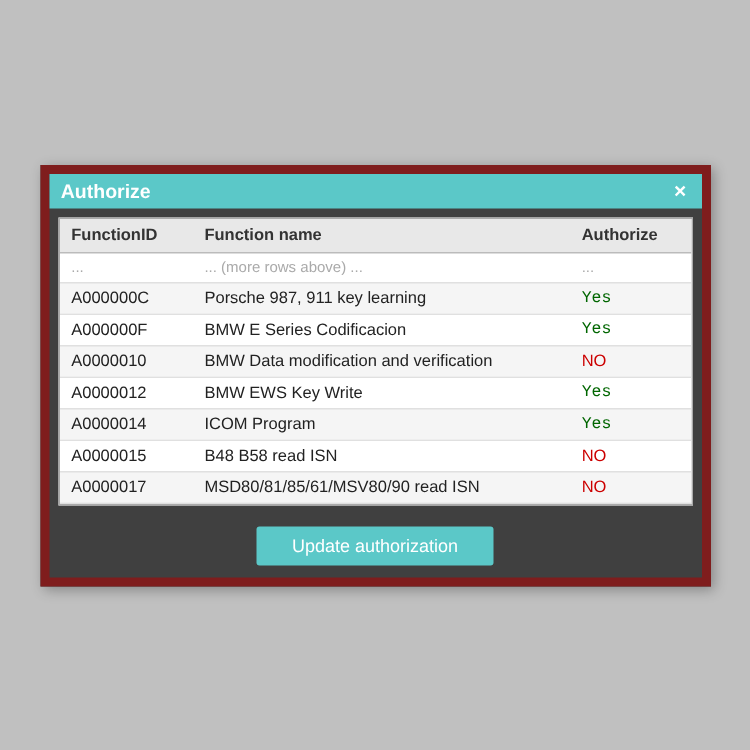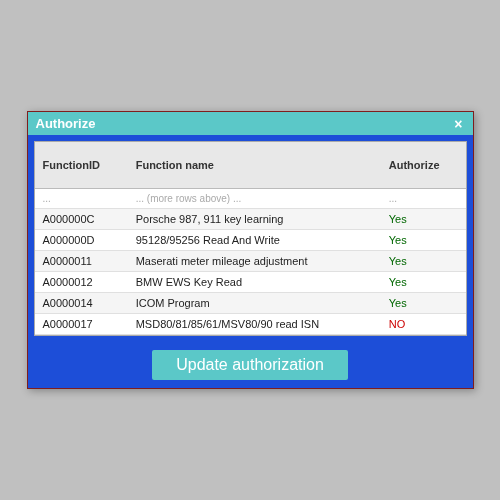--- a/index.html
+++ b/index.html
@@ -14,22 +14,22 @@
       background: #c0c0c0;
       display: flex;
       align-items: center;
       justify-content: center;
       font-family: Arial, sans-serif;
       font-size: 12px;
     }
 
     .window {
       width: 447px;
-      background: #1d4ed8;
-      border: 1px solid #7f1d1d;
+      background: #404040;
+      border: 6px solid #7f1d1d;
       box-shadow: 2px 2px 8px rgba(0,0,0,0.3);
     }
 
     .title-bar {
       background: #5bc8c8;
       color: white;
       padding: 4px 8px;
       display: flex;
       justify-content: space-between;
       align-items: center;
@@ -61,21 +61,21 @@
       border-collapse: collapse;
       font-size: 11px;
     }
 
     thead tr {
       background: #e8e8e8;
       border-bottom: 1px solid #bbb;
     }
 
     thead th {
-      padding: 17px 8px;
+      padding: 5px 8px;
       text-align: left;
       font-weight: bold;
       color: #333;
       white-space: nowrap;
     }
 
     tbody tr {
       border-bottom: 1px solid #e0e0e0;
     }
 
@@ -88,38 +88,39 @@
     }
 
     tbody td {
       padding: 4px 8px;
       color: #222;
       white-space: nowrap;
     }
 
     td.yes {
       color: #006600;
+      font-family: Liberation Mono, monospace;
     }
 
     td.no {
       color: #cc0000;
     }
 
     .footer {
       display: flex;
       justify-content: center;
       padding: 8px;
     }
 
     .update-btn {
       background: #5bc8c8;
       color: white;
       border: none;
       padding: 6px 24px;
-      font-size: 16px;
+      font-size: 12px;
       cursor: pointer;
       border-radius: 2px;
     }
 
     .truncated-row td {
       color: #aaa;
       font-size: 10px;
     }
   </style>
 </head>
@@ -146,38 +147,43 @@
             <td>...</td>
             <td>... (more rows above) ...</td>
             <td>...</td>
           </tr>
           <tr>
             <td>A000000C</td>
             <td>Porsche 987, 911 key learning</td>
             <td class="yes">Yes</td>
           </tr>
           <tr>
-            <td>A000000D</td>
-            <td>95128/95256 Read And Write</td>
+            <td>A000000F</td>
+            <td>BMW E Series Codificacion</td>
             <td class="yes">Yes</td>
           </tr>
           <tr>
-            <td>A0000011</td>
-            <td>Maserati meter mileage adjustment</td>
-            <td class="yes">Yes</td>
+            <td>A0000010</td>
+            <td>BMW Data modification and verification</td>
+            <td class="no">NO</td>
           </tr>
           <tr>
             <td>A0000012</td>
-            <td>BMW EWS Key Read</td>
+            <td>BMW EWS Key Write</td>
             <td class="yes">Yes</td>
           </tr>
           <tr>
             <td>A0000014</td>
             <td>ICOM Program</td>
             <td class="yes">Yes</td>
+          </tr>
+          <tr>
+            <td>A0000015</td>
+            <td>B48 B58 read ISN</td>
+            <td class="no">NO</td>
           </tr>
           <tr>
             <td>A0000017</td>
             <td>MSD80/81/85/61/MSV80/90 read ISN</td>
             <td class="no">NO</td>
           </tr>
         </tbody>
     </table>
   </div>
 

